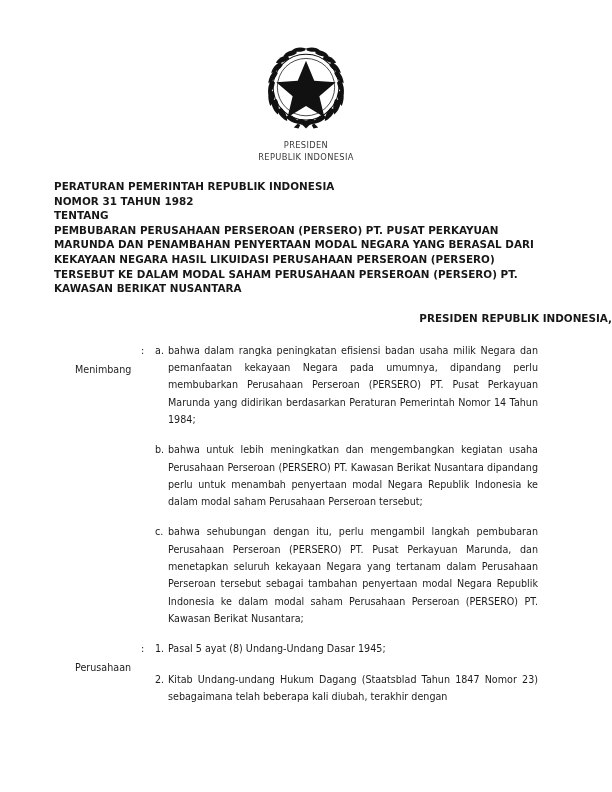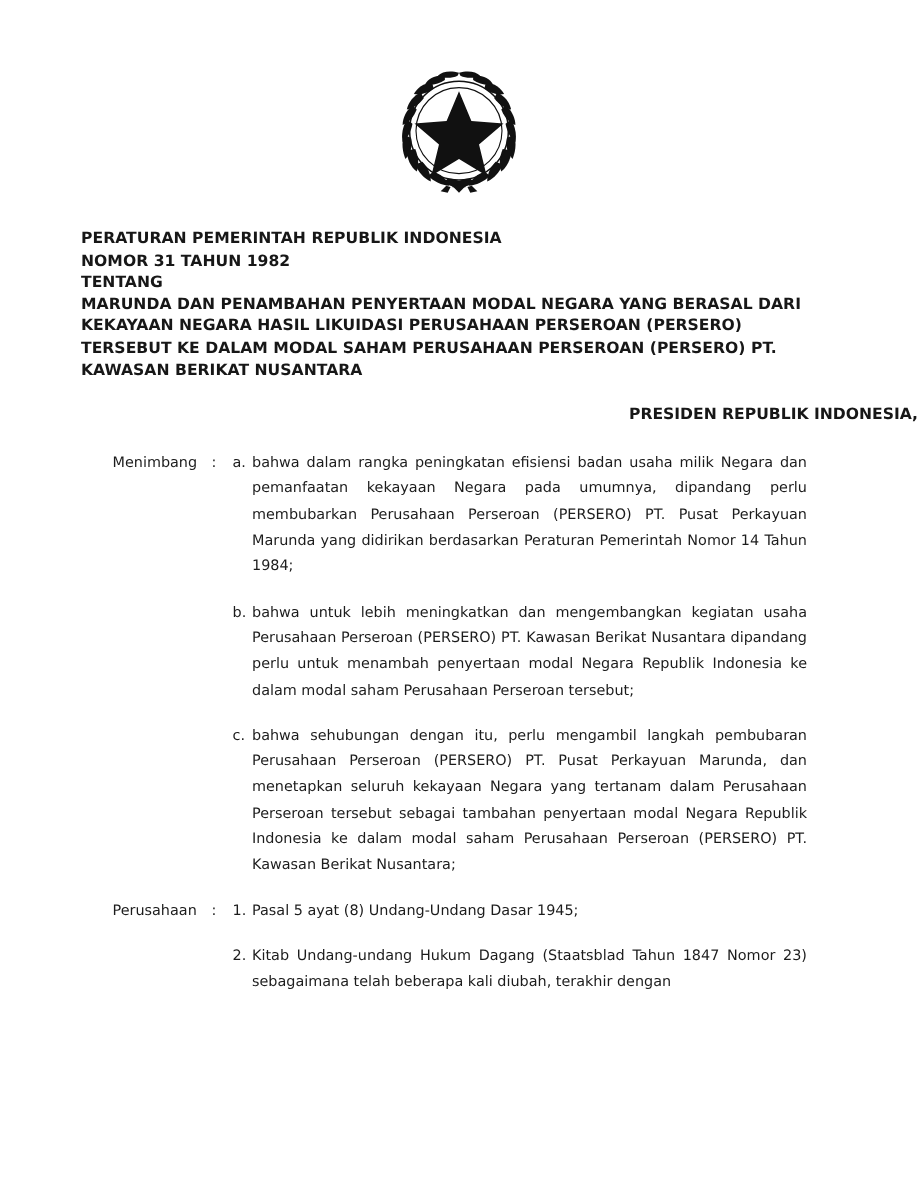--- a/index.html
+++ b/index.html
@@ -72,20 +72,21 @@
 
   .clause-row {
     display: flex;
     align-items: flex-start;
   }
   .clause-label {
     width: 66px;
     flex: 0 0 66px;
     font-size: 9.6px;
     line-height: 17.3px;
+    margin-top: 19px;
   }
   .clause-colon {
     width: 14px;
     flex: 0 0 14px;
     font-size: 9.6px;
     line-height: 17.3px;
   }
   .clause-items {
     flex: 1 1 auto;
     min-width: 0;
@@ -162,26 +163,31 @@
           <circle cx="50" cy="48" r="30.5" fill="none" stroke="#111111" stroke-width="0.8"></circle>
 
           <path d="M46 88 l4 4 l4 -4 l-4 -2 Z"></path>
           <path d="M41 87 l-4 4 l5 1 l2 -4 Z"></path>
           <path d="M59 87 l4 4 l-5 1 l-2 -4 Z"></path>
         </g>
 
         <path d="M50 20 L58.8 41.2 L81.6 42.9 L64.2 57.8 L69.6 80.0 L50 68.0 L30.4 80.0 L35.8 57.8 L18.4 42.9 L41.2 41.2 Z"></path>
       </g>
     </svg>
+    <div class="emblem-caption">
+      <div>PRESIDEN</div>
+      <div>REPUBLIK INDONESIA</div>
+    </div>
   </div>
 
   <div class="title-block">
     <div class="tline">PERATURAN PEMERINTAH REPUBLIK INDONESIA</div>
     <div class="tline">NOMOR 31 TAHUN 1982</div>
     <div class="tline">TENTANG</div>
+    <div class="tline">PEMBUBARAN PERUSAHAAN PERSEROAN (PERSERO) PT. PUSAT PERKAYUAN</div>
     <div class="tline">MARUNDA DAN PENAMBAHAN PENYERTAAN MODAL NEGARA YANG BERASAL DARI</div>
     <div class="tline">KEKAYAAN NEGARA HASIL LIKUIDASI PERUSAHAAN PERSEROAN (PERSERO)</div>
     <div class="tline">TERSEBUT KE DALAM MODAL SAHAM PERUSAHAAN PERSEROAN (PERSERO) PT.</div>
     <div class="tline">KAWASAN BERIKAT NUSANTARA</div>
   </div>
 
   <div class="presiden-line">PRESIDEN REPUBLIK INDONESIA,</div>
 
   <div class="clauses">
 

